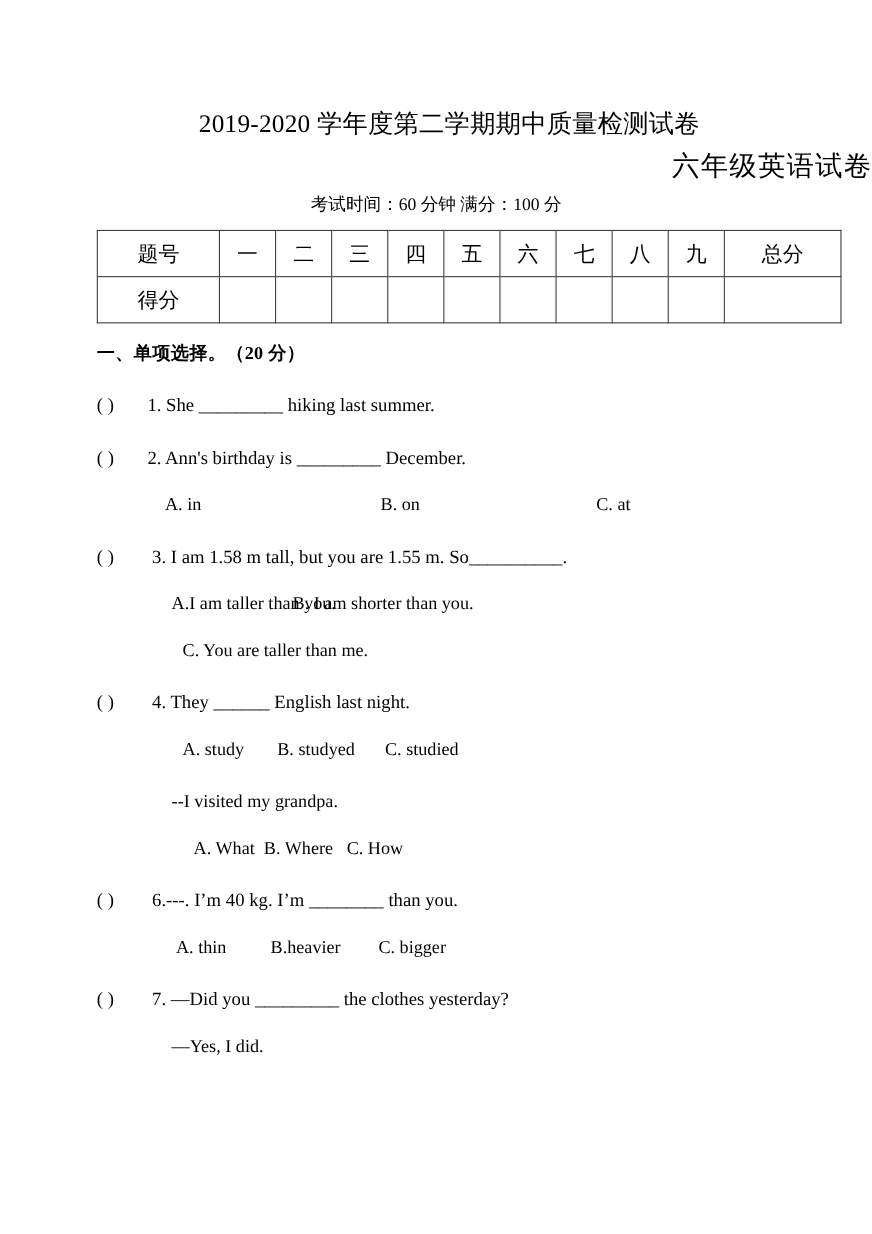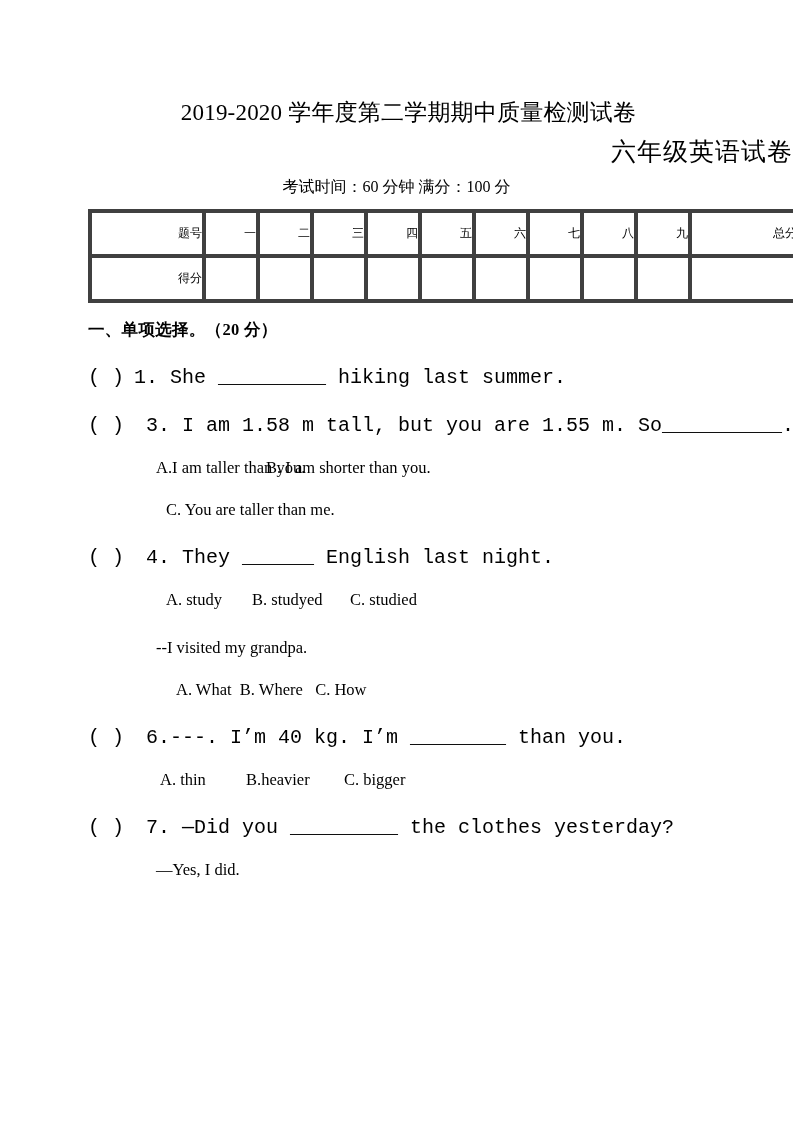--- a/index.html
+++ b/index.html
@@ -54,25 +54,25 @@
     margin-top: 12px;
     padding-left: 88px;
     padding-right: 36px;
   }
   table.score-table {
     border-collapse: collapse;
     width: 669px;
     table-layout: fixed;
   }
   table.score-table td {
-    border: 4px solid #404040;
+    border: 1px solid #404040;
     height: 41px;
-    text-align: right;
+    text-align: center;
     vertical-align: middle;
-    font-size: 12px;
+    font-size: 19px;
     padding: 0;
   }
   .col-label { width: 110px; }
   .col-num   { width: 50px; }
   .col-total { width: 105px; }
 
   
   .content {
     padding-left: 88px;
     padding-right: 36px;
@@ -82,24 +82,23 @@
     font-size: 16.5px;
     font-weight: bold;
     line-height: 26px;
     margin-bottom: 14px;
     letter-spacing: 0.3px;
   }
   .question {
     margin-bottom: 6px;
   }
   .q-stem {
-    font-size: 20px;
+    font-size: 17px;
     line-height: 42px;
     white-space: nowrap;
-    font-family: Liberation Mono, monospace;
   }
   .paren {
     display: inline-block;
     min-width: 46px;
   }
   .opt-row {
     font-size: 16.5px;
     line-height: 42px;
     white-space: pre;
   }
@@ -166,20 +165,24 @@
   </div>
 
   <div class="content">
 
     <div class="section-heading">一、单项选择。（20 分）</div>
 
     <div class="question">
       <div class="q-stem"><span class="paren">(          )</span><span>1. She _________ hiking last summer.</span></div>
     </div>
 
+    <div class="question">
+      <div class="q-stem"><span class="paren">(          )</span><span>2. Ann's birthday is _________ December.</span></div>
+      <div class="opt-row indent-1 spaced-3"><span class="optA">A. in</span><span class="optB">B. on</span><span>C. at</span></div>
+    </div>
 
     <div class="question">
       <div class="q-stem"><span class="paren">(          )</span><span> 3. I am 1.58 m tall, but you are 1.55 m. So__________.</span></div>
       <div class="opt-row indent-2 spaced-2"><span class="optA">A.I am taller than you.</span><span>B. I am shorter than you.</span></div>
       <div class="cont-line ind-a"><span>C. You are taller than me.</span></div>
     </div>
 
     <div class="question">
       <div class="q-stem"><span class="paren">(          )</span><span> 4. They ______ English last night.</span></div>
       <div class="opt-row indent-3 spaced-4"><span class="optA">A. study</span><span class="optB">B. studyed</span><span>C. studied</span></div>

